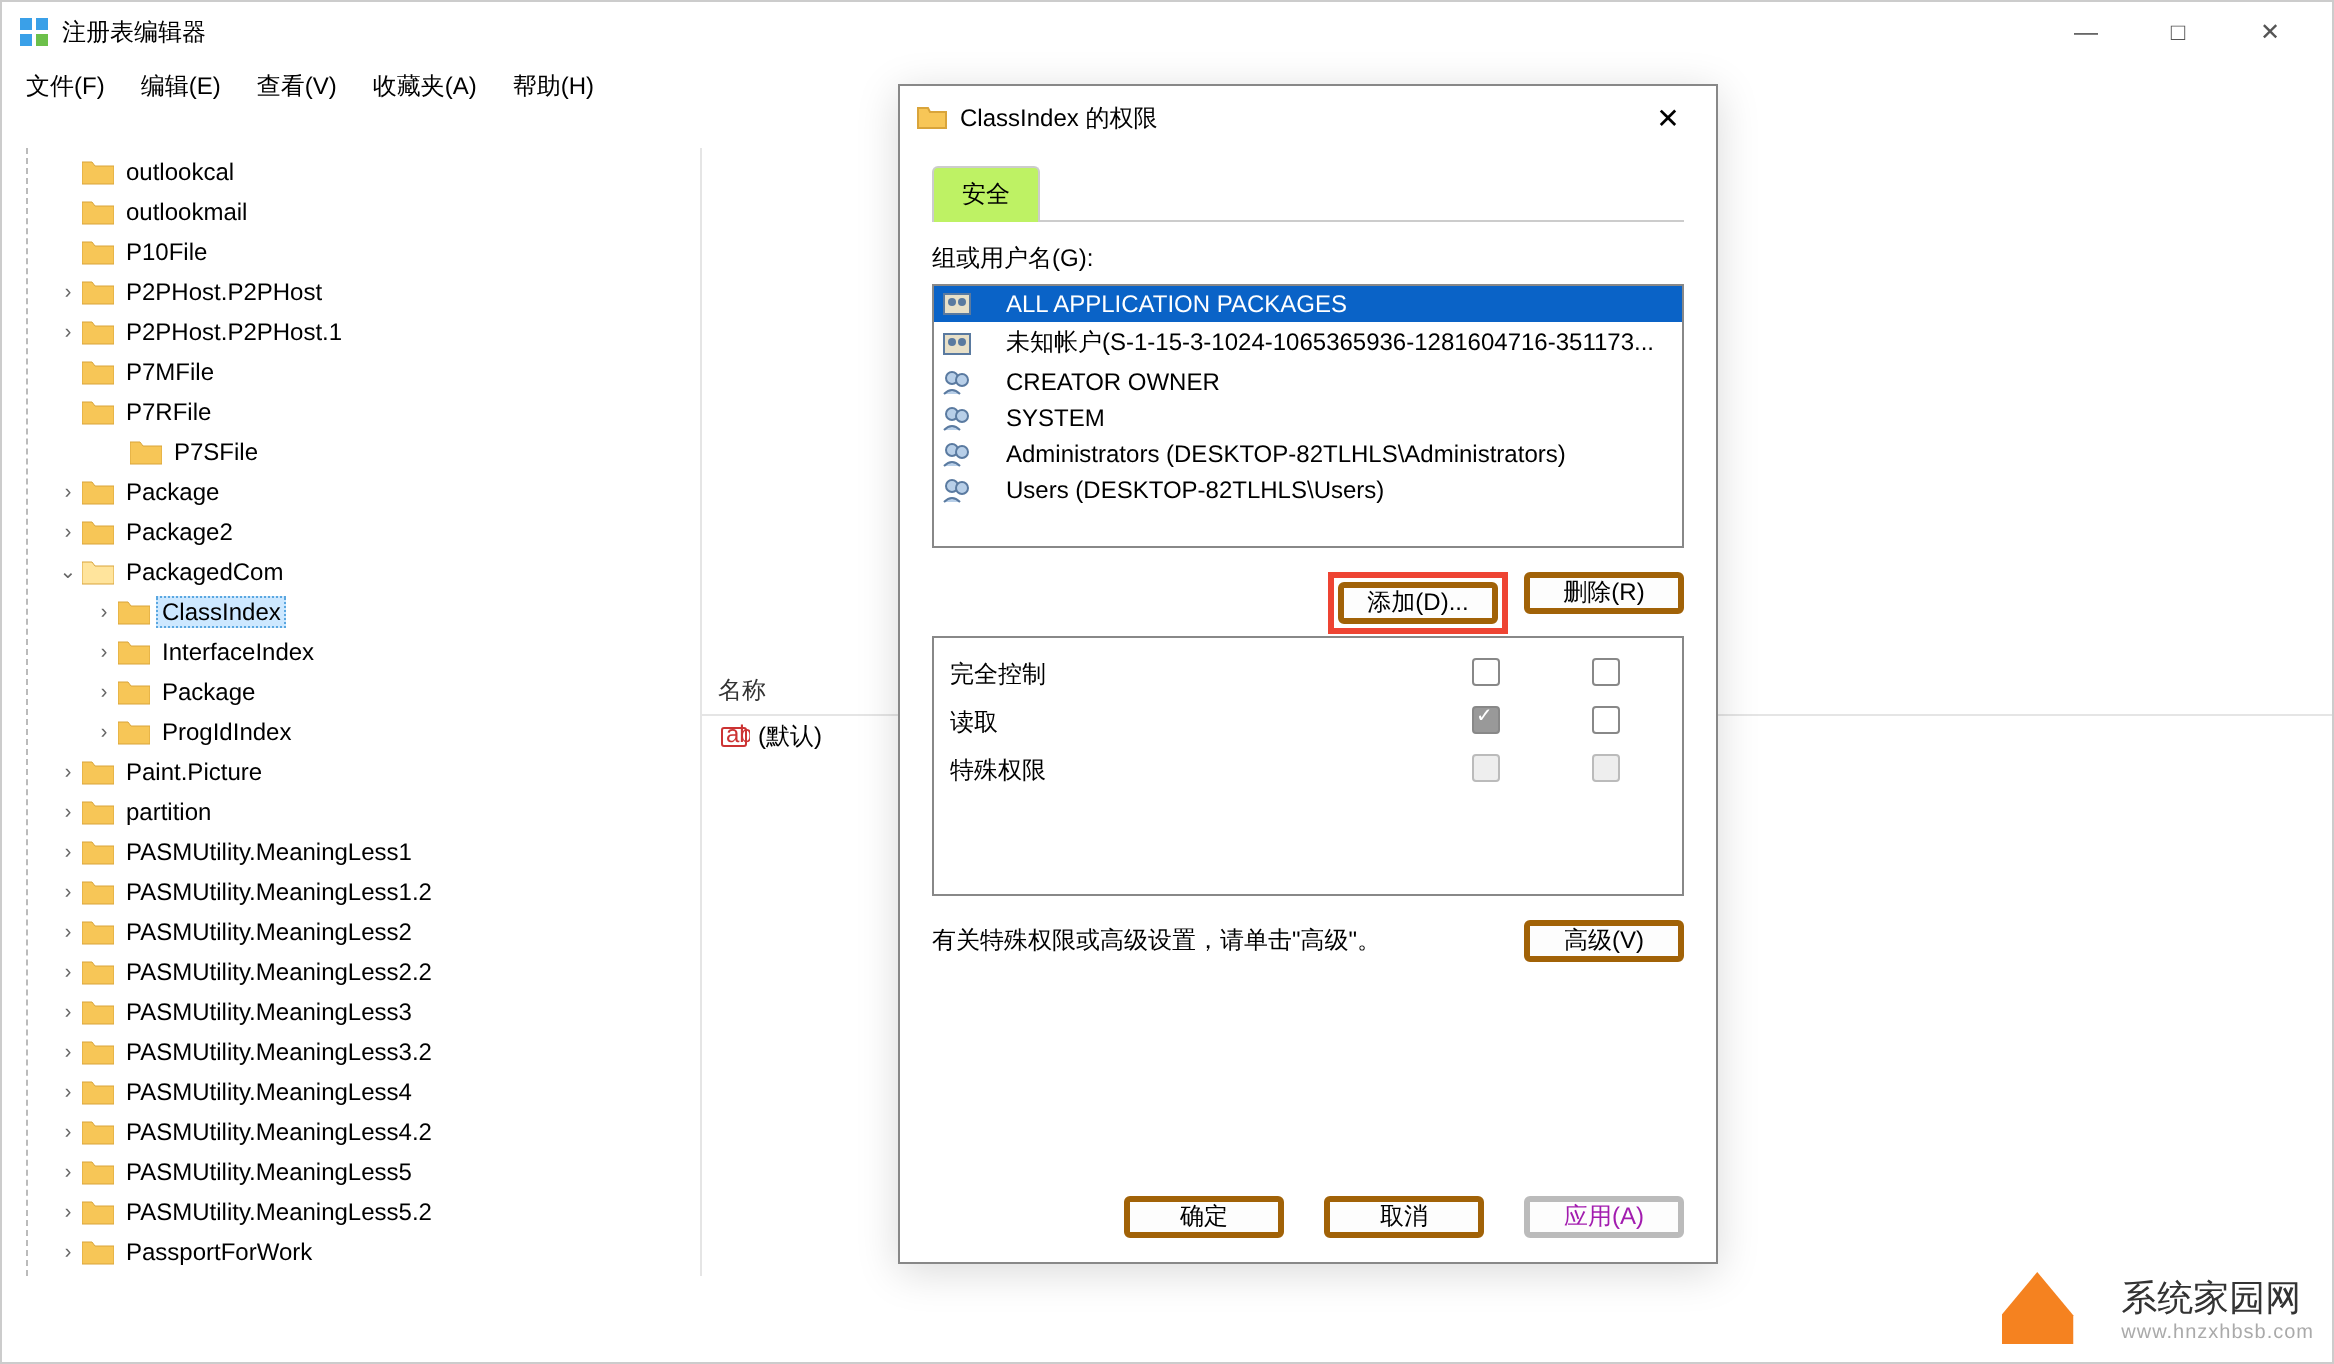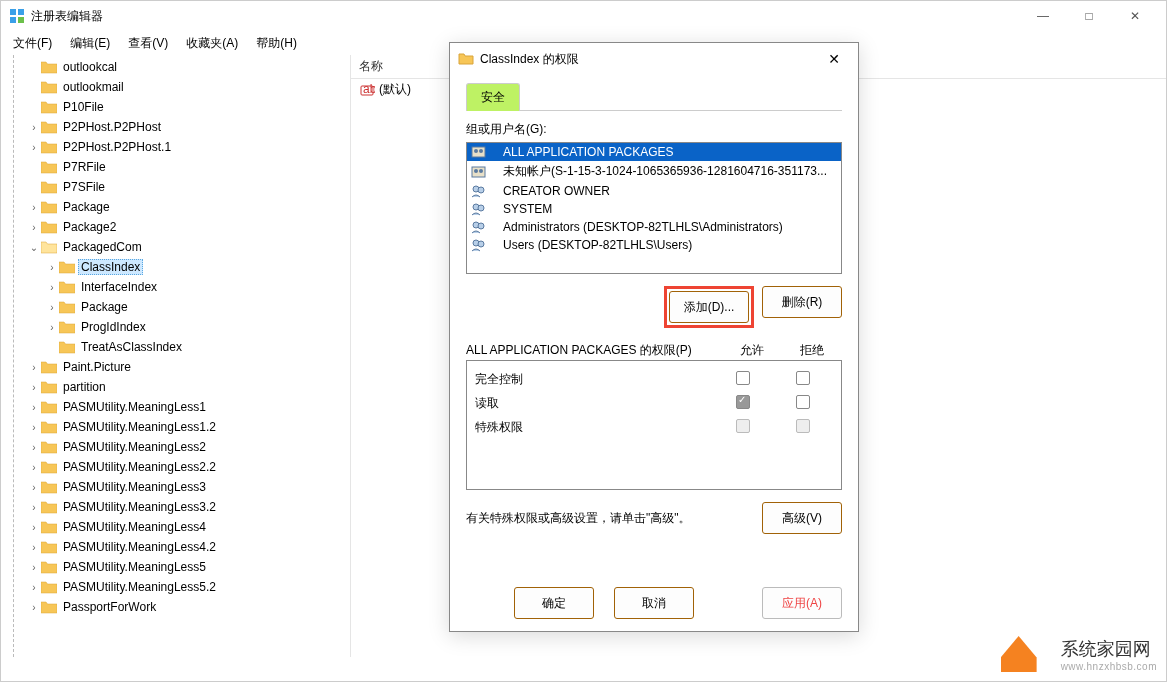--- a/index.html
+++ b/index.html
@@ -11,21 +11,21 @@
 .app-icon { width: 16px; height: 16px; margin-right: 6px; }
 .title-text { flex: 1; color: #000; }
 .win-controls { display: flex; gap: 0; }
 .win-btn { width: 46px; height: 30px; display: flex; align-items: center; justify-content: center; color: #555; }
 
 .menu-bar { height: 24px; display: flex; align-items: center; padding: 0 4px; gap: 2px; }
 .menu-item { padding: 2px 8px; color: #000; }
 
 .address-bar { height: 24px; border-top: 1px solid #e5e5e5; border-bottom: 1px solid #e5e5e5; padding: 2px 6px; display: flex; align-items: center; color: #000; }
 
-.content { display: flex; height: calc(100% - 78px); }
+.content { display: flex; height: calc(100% - 78px); align-items: center; }
 .tree-panel { width: 350px; border-right: 1px solid #e5e5e5; overflow-y: auto; overflow-x: hidden; padding: 2px 0; position: relative; }
 .tree-panel::-webkit-scrollbar { width: 16px; }
 .tree-panel::-webkit-scrollbar-track { background: #f0f0f0; }
 .tree-panel::-webkit-scrollbar-thumb { background: #c0c0c0; border-radius: 2px; }
 .list-panel { flex: 1; }
 .list-header { height: 24px; border-bottom: 1px solid #e5e5e5; display: flex; align-items: center; padding: 0 8px; color: #333; }
 .list-row { display: flex; align-items: center; padding: 2px 8px; gap: 4px; }
 
 .tree-item { display: flex; align-items: center; height: 20px; white-space: nowrap; cursor: default; }
 .tree-item .chev { width: 14px; display: inline-flex; justify-content: center; color: #666; font-size: 10px; }
@@ -42,22 +42,22 @@
 .dlg-body { padding: 8px 16px; }
 .tabs { border-bottom: 1px solid #ccc; display: flex; margin-bottom: 10px; }
 .tab { padding: 5px 14px; border: 1px solid #ccc; border-bottom: none; background: #bef264; margin-bottom: -1px; border-radius: 3px 3px 0 0; }
 .groupbox-label { margin-bottom: 4px; }
 .listbox { border: 1px solid #888; height: 132px; overflow: hidden; }
 .list-item { display: flex; align-items: center; padding: 2px 4px; gap: 16px; white-space: nowrap; overflow: hidden; }
 .list-item.sel { background: #0a63c7; color: #fff; }
 .user-icon { width: 16px; height: 14px; flex-shrink: 0; }
 
 .btn-row { display: flex; justify-content: flex-end; gap: 8px; margin-top: 12px; }
-.btn { min-width: 80px; height: 32px; border: 1px solid #a16207; background: #fdfdfd; border-radius: 3px; display: inline-flex; align-items: center; justify-content: center; padding: 0 10px; }
-.btn.disabled { color: #ef4444; border-color: #bbb; margin-left: 48px; }
+.btn { min-width: 80px; height: 21px; border: 3px solid #a16207; background: #fdfdfd; border-radius: 3px; display: inline-flex; align-items: center; justify-content: center; padding: 0 10px; }
+.btn.disabled { color: #a21caf; border-color: #bbb; }
 .highlight-box { border: 3px solid #e43; padding: 2px; display: inline-block; }
 
 .perms-head { display: flex; margin-top: 14px; }
 .perms-head .pname { flex: 1; }
 .perms-head .col { width: 60px; text-align: center; }
 .perms-box { border: 1px solid #888; height: 130px; padding: 6px 8px; margin-top: 1px; }
 .perm-row { display: flex; align-items: center; height: 24px; }
 .perm-row .pname { flex: 1; }
 .perm-row .col { width: 60px; text-align: center; }
 .chk { width: 14px; height: 14px; border: 1px solid #888; border-radius: 2px; display: inline-block; position: relative; background: #fff; }
@@ -140,23 +140,30 @@
             <svg class="folder-icon" viewBox="0 0 16 14">
               <path d="M0 2 h5 l1.5 2 H16 v9 H0 z" fill="#f7c657" stroke="#d9a43a" stroke-width="0.5"></path>
             </svg>
             <span class="label">P2PHost.P2PHost.1</span>
           </div>
           <div class="tree-item" style="padding-left: 26px;">
             <span class="chev"></span>
             <svg class="folder-icon" viewBox="0 0 16 14">
               <path d="M0 2 h5 l1.5 2 H16 v9 H0 z" fill="#f7c657" stroke="#d9a43a" stroke-width="0.5"></path>
             </svg>
+            <span class="label">P7MFile</span>
+          </div>
+          <div class="tree-item" style="padding-left: 26px;">
+            <span class="chev"></span>
+            <svg class="folder-icon" viewBox="0 0 16 14">
+              <path d="M0 2 h5 l1.5 2 H16 v9 H0 z" fill="#f7c657" stroke="#d9a43a" stroke-width="0.5"></path>
+            </svg>
             <span class="label">P7RFile</span>
           </div>
-          <div class="tree-item" style="padding-left: 26px;">
+          <div class="tree-item" style="padding-left: 26px; margin-left: 24px;">
             <span class="chev"></span>
             <svg class="folder-icon" viewBox="0 0 16 14">
               <path d="M0 2 h5 l1.5 2 H16 v9 H0 z" fill="#f7c657" stroke="#d9a43a" stroke-width="0.5"></path>
             </svg>
             <span class="label">P7SFile</span>
           </div>
           <div class="tree-item" style="padding-left: 26px;">
             <span class="chev">›</span>
             <svg class="folder-icon" viewBox="0 0 16 14">
               <path d="M0 2 h5 l1.5 2 H16 v9 H0 z" fill="#f7c657" stroke="#d9a43a" stroke-width="0.5"></path>
@@ -197,27 +204,20 @@
               <path d="M0 2 h5 l1.5 2 H16 v9 H0 z" fill="#f7c657" stroke="#d9a43a" stroke-width="0.5"></path>
             </svg>
             <span class="label">Package</span>
           </div>
           <div class="tree-item" style="padding-left: 44px;">
             <span class="chev">›</span>
             <svg class="folder-icon" viewBox="0 0 16 14">
               <path d="M0 2 h5 l1.5 2 H16 v9 H0 z" fill="#f7c657" stroke="#d9a43a" stroke-width="0.5"></path>
             </svg>
             <span class="label">ProgIdIndex</span>
-          </div>
-          <div class="tree-item" style="padding-left: 44px;">
-            <span class="chev"></span>
-            <svg class="folder-icon" viewBox="0 0 16 14">
-              <path d="M0 2 h5 l1.5 2 H16 v9 H0 z" fill="#f7c657" stroke="#d9a43a" stroke-width="0.5"></path>
-            </svg>
-            <span class="label">TreatAsClassIndex</span>
           </div>
           <div class="tree-item" style="padding-left: 26px;">
             <span class="chev">›</span>
             <svg class="folder-icon" viewBox="0 0 16 14">
               <path d="M0 2 h5 l1.5 2 H16 v9 H0 z" fill="#f7c657" stroke="#d9a43a" stroke-width="0.5"></path>
             </svg>
             <span class="label">Paint.Picture</span>
           </div>
           <div class="tree-item" style="padding-left: 26px;">
             <span class="chev">›</span>
@@ -384,25 +384,20 @@
           </div>
         </div>
     </div>
     <div class="btn-row">
       <span class="highlight-box">
         <span class="btn">添加(D)...</span>
       </span>
       <span class="btn">删除(R)</span>
     </div>
 
-    <div class="perms-head">
-      <div class="pname">ALL APPLICATION PACKAGES 的权限(P)</div>
-      <div class="col">允许</div>
-      <div class="col">拒绝</div>
-    </div>
     <div class="perms-box">
       <div id="perms-host">
           <div class="perm-row">
             <span class="pname">完全控制</span>
             <span class="col"><span class="chk "></span></span>
             <span class="col"><span class="chk "></span></span>
           </div>
           <div class="perm-row">
             <span class="pname">读取</span>
             <span class="col"><span class="chk checked"></span></span>

